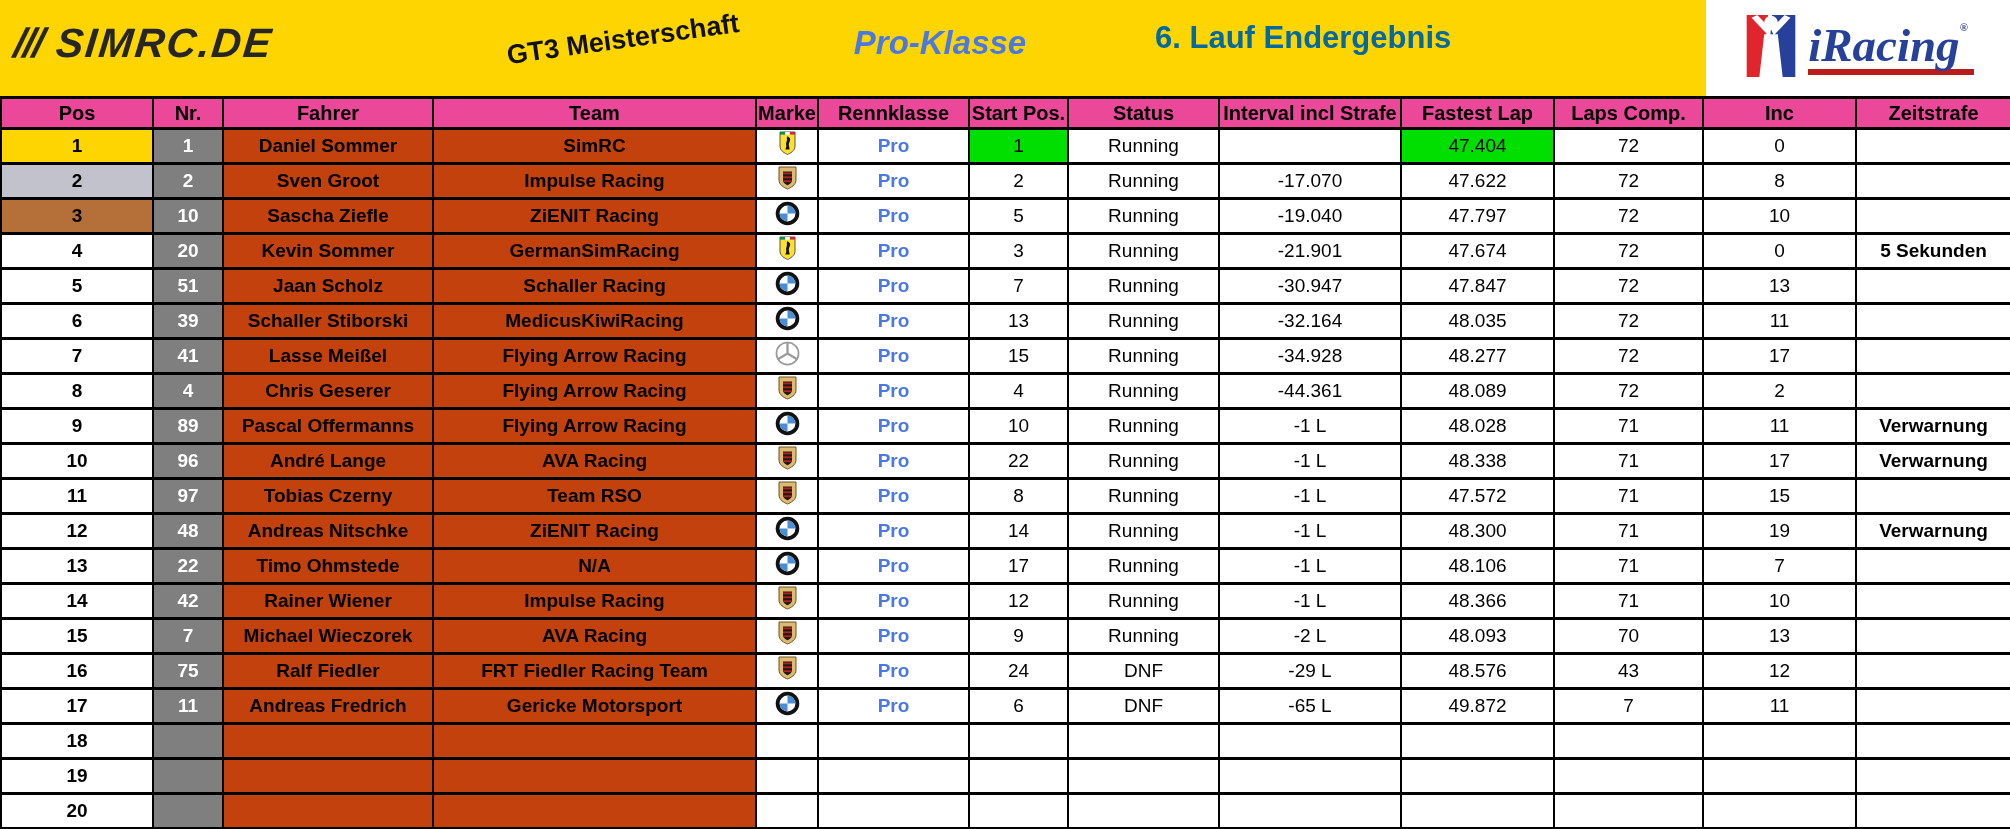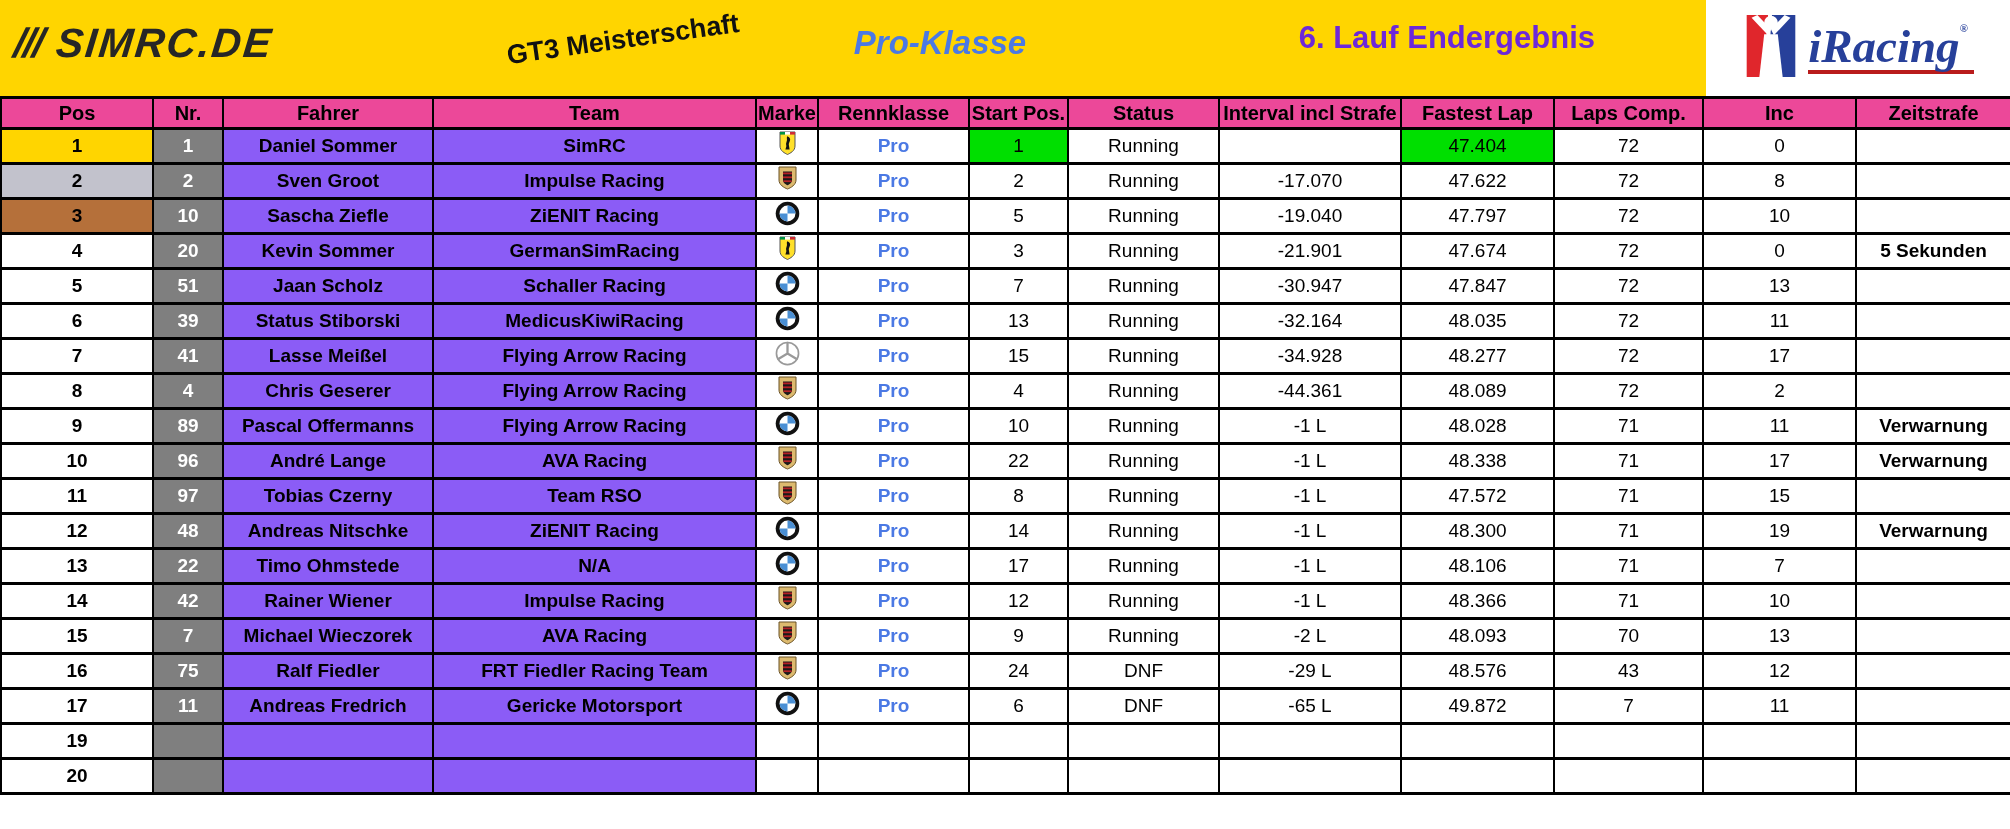--- a/index.html
+++ b/index.html
@@ -9,41 +9,41 @@
   
   .banner { position:absolute; left:0; top:0; width:1706px; height:96px; background:#FFD500; }
   .simrc-logo { position:absolute; left:14px; top:20px; font-style:italic; font-weight:900;
                 font-size:41px; color:#262626; letter-spacing:2px; white-space:nowrap;
                 transform:skewX(-6deg); }
   .simrc-logo .slashes { letter-spacing:-2px; margin-right:14px; }
   .gt3-title { position:absolute; left:468px; top:24px; width:310px; text-align:center;
                font-weight:bold; font-size:27px; color:#111; transform:rotate(-8deg); }
   .pro-title { position:absolute; left:790px; top:24px; width:300px; text-align:center;
                font-weight:bold; font-style:italic; font-size:33px; color:#4B79E4; }
-  .event-title { position:absolute; left:1155px; top:20px; width:440px; text-align:right;
-               font-weight:bold; font-size:31px; color:#6d28d9; }
+  .event-title { position:absolute; left:1155px; top:20px; width:440px; text-align:left;
+               font-weight:bold; font-size:31px; color:#0369a1; }
   .iracing-box { position:absolute; right:0; top:0; width:304px; height:96px; background:#ffffff;
                display:flex; align-items:center; justify-content:center; gap:8px; }
   .ir-text { font-family:"Liberation Serif", serif; font-weight:bold; font-style:italic;
-             font-size:47px; color:#27409A; border-bottom:4px solid #b91c1c; line-height:1.0;
+             font-size:47px; color:#27409A; border-bottom:6px solid #b91c1c; line-height:1.0;
              padding-right:6px; }
   .ir-reg { font-size:11px; color:#27409A; vertical-align:top; font-style:normal; }
 
   
   table.results { position:absolute; left:0; top:96px; width:2010px; border-collapse:collapse;
                   table-layout:fixed; }
   .results th, .results td { border:2px solid #000; border-top-width:3px; border-bottom-width:3px;
                   text-align:center; vertical-align:middle; white-space:nowrap; overflow:hidden;
                   font-size:19px; color:#000; background:#ffffff; }
   .results thead tr { height:31px; }
   .results tbody tr { height:35px; }
   .results th { background:#ec4899; font-weight:bold; font-size:20px; }
   td.c-pos  { font-weight:bold; }
   td.c-nr   { background:#7F7F7F; color:#ffffff; font-weight:bold; }
-  td.c-fahrer, td.c-team { background:#8b5cf6; font-weight:bold; }
+  td.c-fahrer, td.c-team { background:#c2410c; font-weight:bold; }
   td.c-klasse { color:#4B79E4; font-weight:bold; }
   td.c-zeit { font-weight:bold;margin-left:13px; }
   td.medal-gold   { background:#FFD500; }
   td.medal-silver { background:#C2C2CC; }
   td.medal-bronze { background:#B5703A; }
   td.hl-green     { background:#00DF00; }
   .brand { display:inline-flex; align-items:center; justify-content:center; height:26px; }
   .brand svg { display:block; }
 </style>
 </head>
@@ -214,21 +214,21 @@
       <td class="c-status">Running</td>
       <td class="c-interval">-30.947</td>
       <td class="c-fl">47.847</td>
       <td class="c-laps">72</td>
       <td class="c-inc">13</td>
       <td class="c-zeit"></td>
     </tr>
         <tr>
       <td class="c-pos">6</td>
       <td class="c-nr">39</td>
-      <td class="c-fahrer">Status Stiborski</td>
+      <td class="c-fahrer">Schaller Stiborski</td>
       <td class="c-team">MedicusKiwiRacing</td>
       <td class="c-marke"><span class="brand">
               <svg width="25" height="25" viewBox="0 0 24 24">
                 <circle cx="12" cy="12" r="11.3" fill="#111"></circle>
                 <circle cx="12" cy="12" r="7.6" fill="#ffffff"></circle>
                 <path d="M12 4.4 A7.6 7.6 0 0 1 19.6 12 L12 12 Z" fill="#4A8FD4"></path>
                 <path d="M12 19.6 A7.6 7.6 0 0 1 4.4 12 L12 12 Z" fill="#4A8FD4"></path>
               </svg>
             </span></td>
       <td class="c-klasse">Pro</td>
@@ -477,20 +477,35 @@
                 <path d="M12 19.6 A7.6 7.6 0 0 1 4.4 12 L12 12 Z" fill="#4A8FD4"></path>
               </svg>
             </span></td>
       <td class="c-klasse">Pro</td>
       <td class="c-start">6</td>
       <td class="c-status">DNF</td>
       <td class="c-interval">-65 L</td>
       <td class="c-fl">49.872</td>
       <td class="c-laps">7</td>
       <td class="c-inc">11</td>
+      <td class="c-zeit"></td>
+    </tr>
+        <tr>
+      <td class="c-pos">18</td>
+      <td class="c-nr"></td>
+      <td class="c-fahrer"></td>
+      <td class="c-team"></td>
+      <td class="c-marke"><span class="brand"></span></td>
+      <td class="c-klasse"></td>
+      <td class="c-start"></td>
+      <td class="c-status"></td>
+      <td class="c-interval"></td>
+      <td class="c-fl"></td>
+      <td class="c-laps"></td>
+      <td class="c-inc"></td>
       <td class="c-zeit"></td>
     </tr>
         <tr>
       <td class="c-pos">19</td>
       <td class="c-nr"></td>
       <td class="c-fahrer"></td>
       <td class="c-team"></td>
       <td class="c-marke"><span class="brand"></span></td>
       <td class="c-klasse"></td>
       <td class="c-start"></td>

